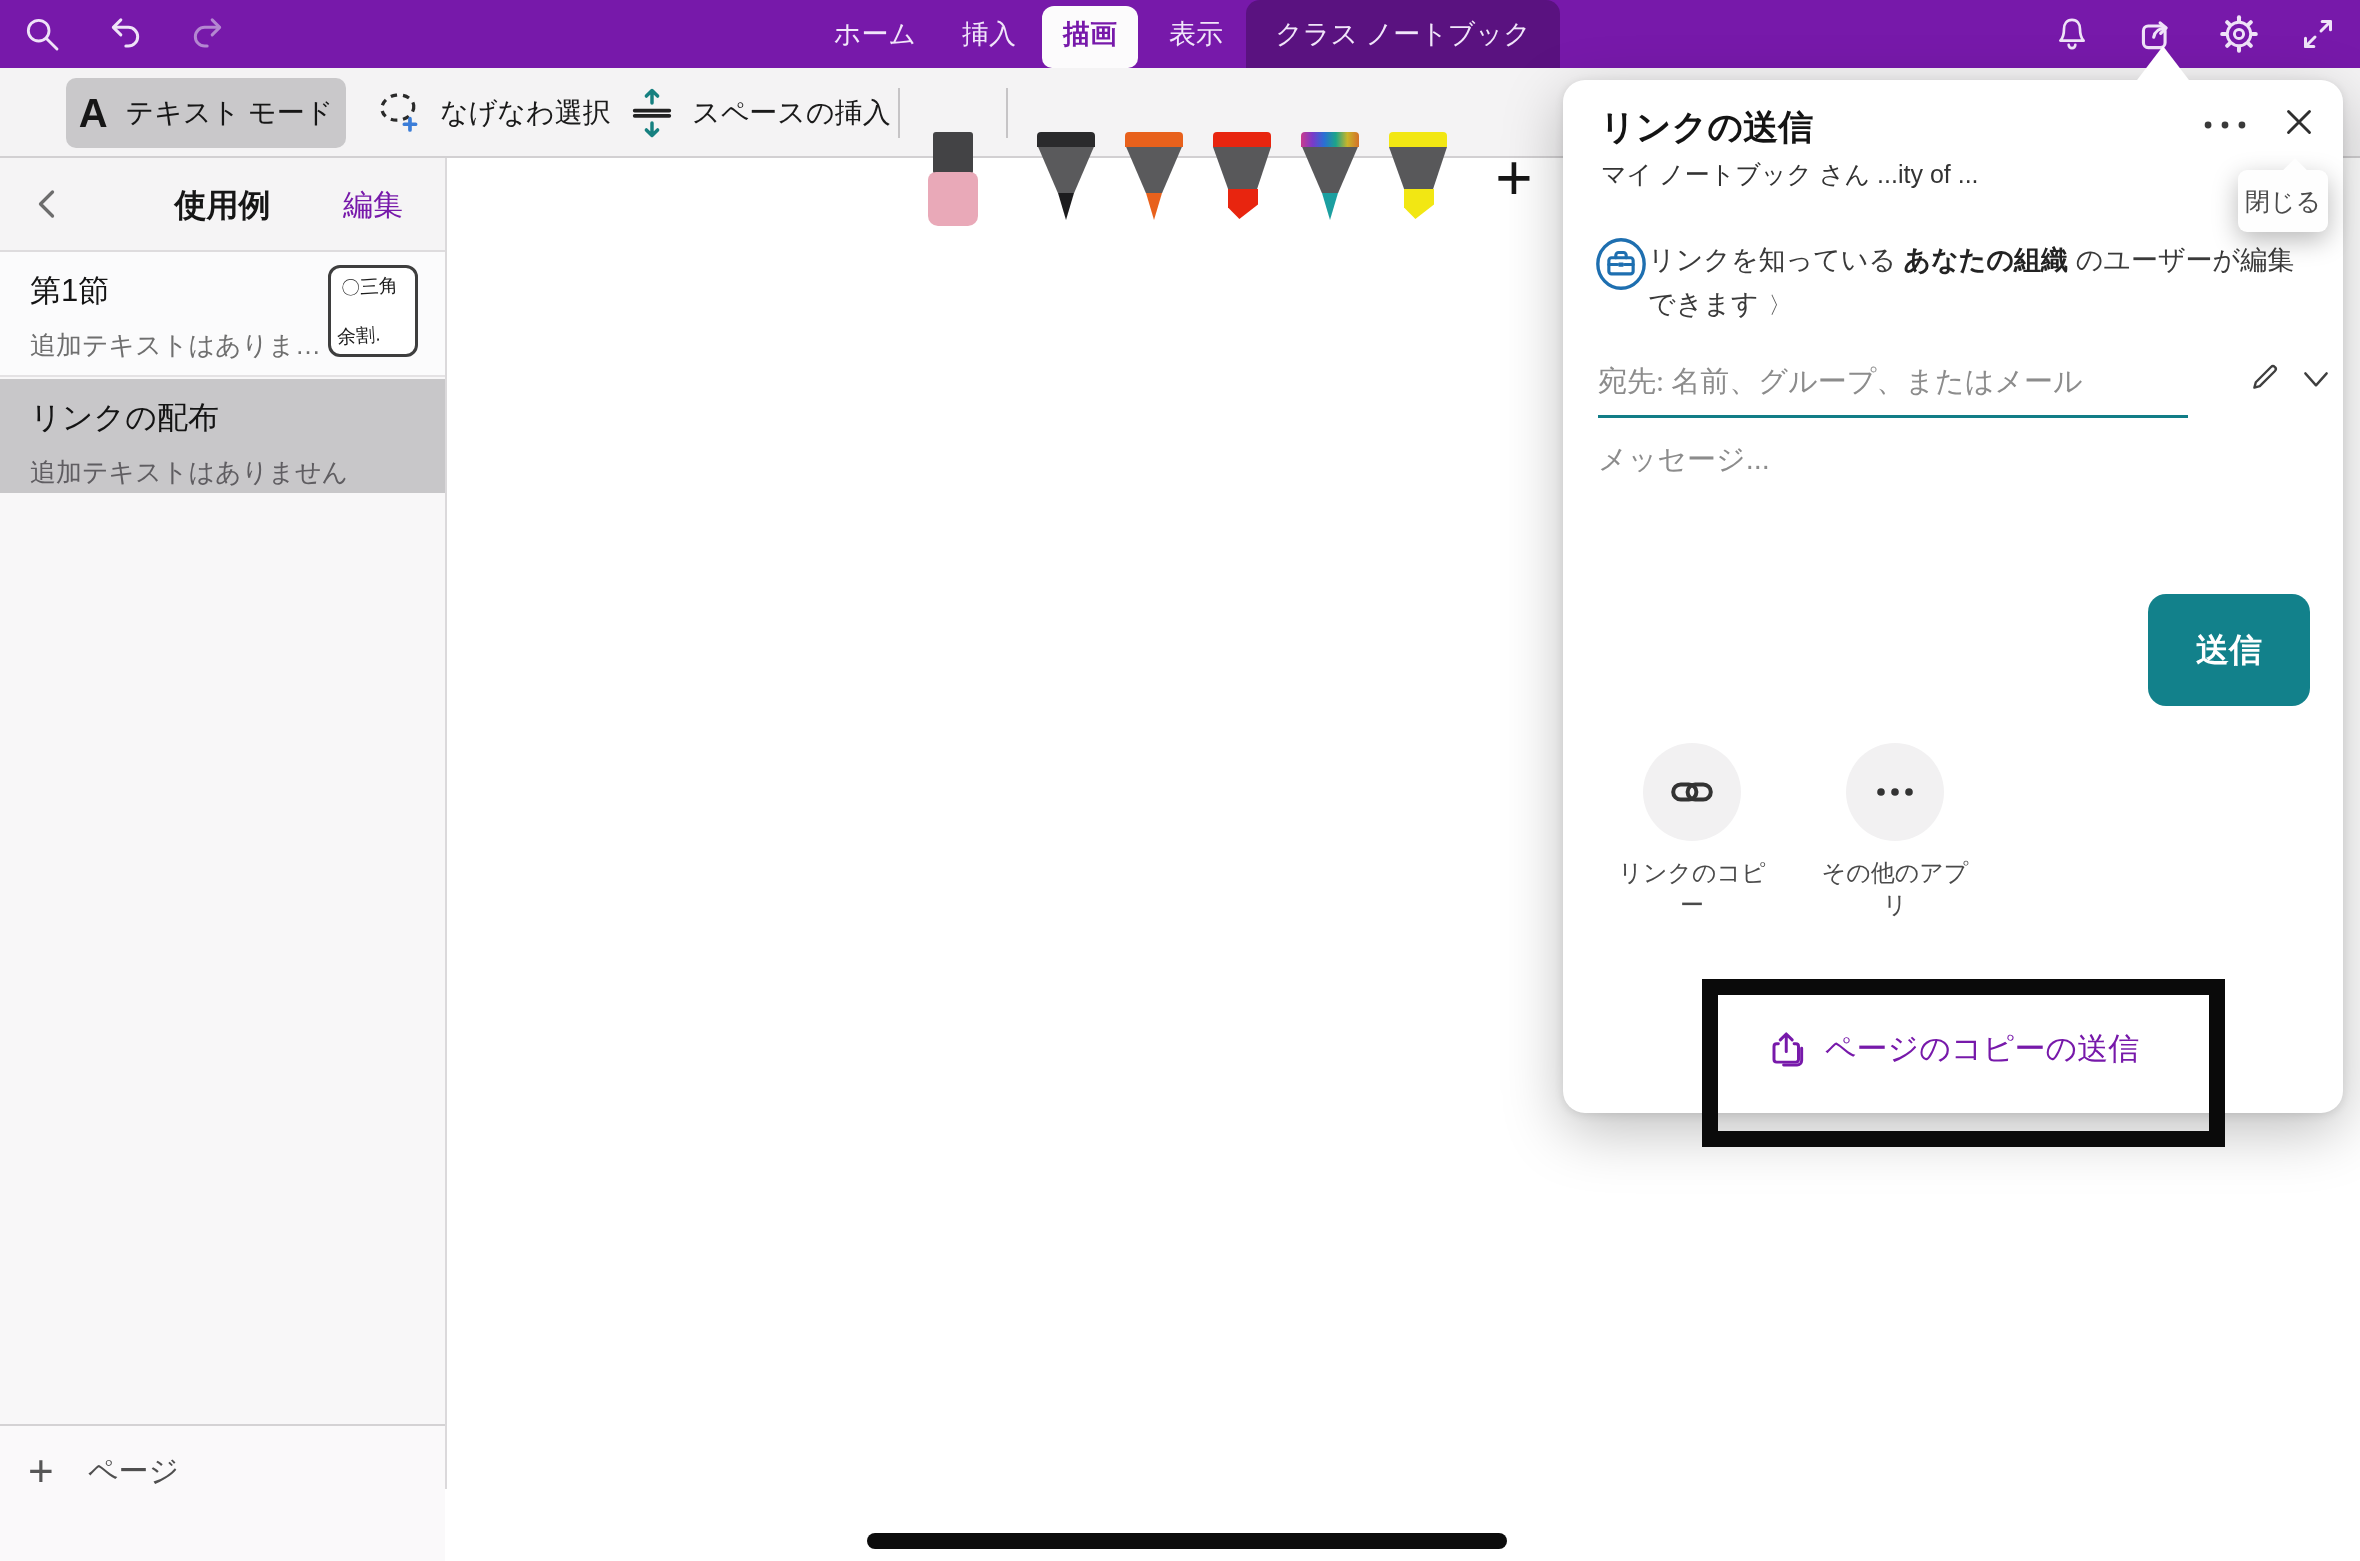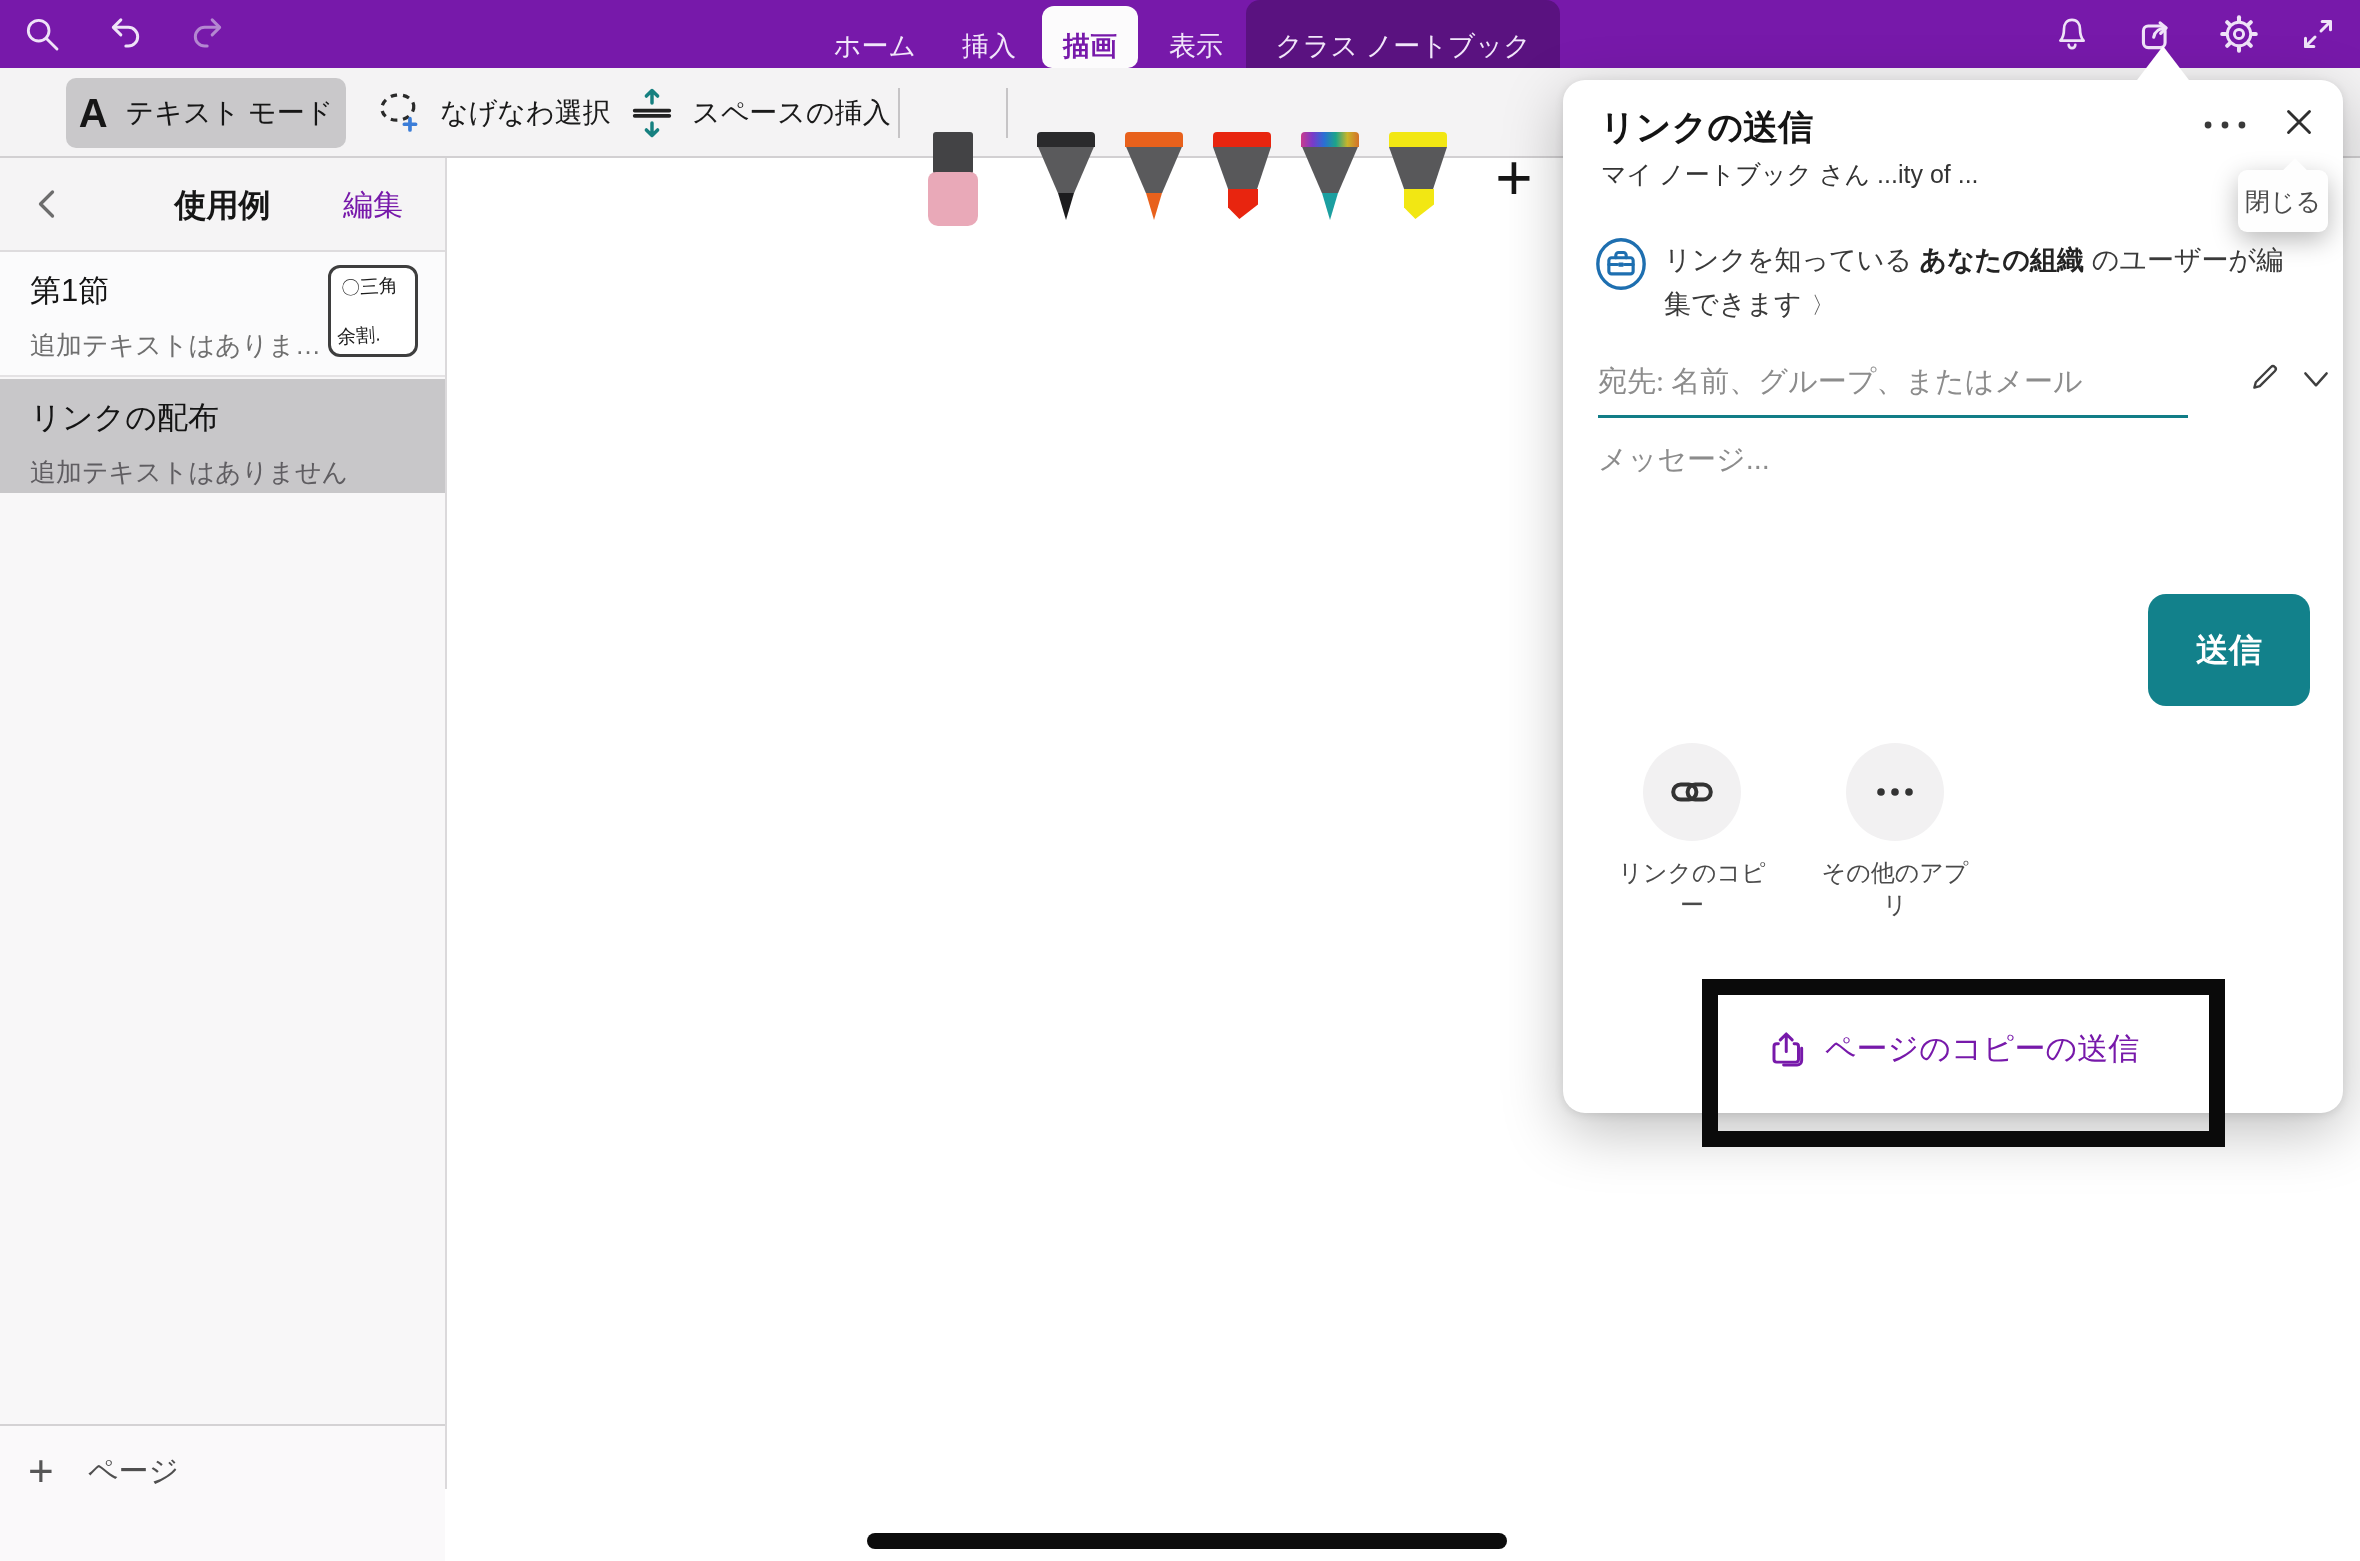--- a/index.html
+++ b/index.html
@@ -4,21 +4,21 @@
 <style>
   * { margin:0; padding:0; box-sizing:border-box; }
   html,body { background:#ffffff; }
   body { font-family:"Liberation Sans", sans-serif; }
   .screen { position:relative; width:2360px; height:1561px; overflow:hidden; background:#ffffff; }
 
   
   .topbar { position:absolute; left:0; top:0; width:2360px; height:68px; background:#7719AA; z-index:10; }
   .tb-icon { position:absolute; top:14px; width:40px; height:40px; color:#EFE3F8; cursor:pointer; }
   .tb-icon svg { width:100%; height:100%; }
-  .tab { position:absolute; top:12px; height:68px; line-height:68px; font-size:27px; color:#F1E6FA; text-align:center; cursor:pointer; z-index:12; }
+  .tab { position:absolute; top:0; height:68px; line-height:68px; font-size:27px; color:#F1E6FA; text-align:center; cursor:pointer; z-index:12; }
   .tab-pill { position:absolute; left:1042px; top:6px; width:96px; height:62px; background:#FCFBFC; border-radius:12px 12px 10px 10px; z-index:11; }
   .tab-dark { position:absolute; left:1246px; top:0; width:314px; height:68px; background:#5A1280; border-radius:14px 14px 0 0; z-index:11; }
   .tab.active { color:#7719AA; font-weight:bold; }
 
   
   .toolbar { position:absolute; left:0; top:68px; width:2360px; height:90px; background:#F4F3F4; border-bottom:2px solid #D2D0D2; z-index:5; }
   .textmode-btn { position:absolute; left:66px; top:10px; width:280px; height:70px; background:#C9C8CA; border-radius:10px; display:flex; align-items:center; justify-content:center; gap:18px; cursor:pointer; }
   .textmode-btn .glyph-a { font-size:40px; font-weight:600; color:#161616; }
   .textmode-btn .lbl { font-size:28px; color:#161616; }
   .tool-item { position:absolute; top:0; height:90px; display:flex; align-items:center; gap:14px; cursor:pointer; }
@@ -69,21 +69,21 @@
   .dlg-title { position:absolute; left:37px; top:24px; font-size:35px; font-weight:bold; color:#141414; }
   .dlg-more { position:absolute; left:638px; top:30px; width:48px; height:30px; color:#3A3A3A; cursor:pointer; }
   .dlg-close { position:absolute; left:718px; top:24px; width:36px; height:36px; color:#2F2F2F; cursor:pointer; }
   .dlg-more svg, .dlg-close svg { width:100%; height:100%; }
   .dlg-sub { position:absolute; left:38px; top:78px; font-size:25px; color:#333333; }
 
   .tooltip { position:absolute; left:2238px; top:170px; width:90px; height:62px; background:#FEFEFE; border-radius:9px; box-shadow:0 8px 26px rgba(0,0,0,0.28); z-index:26; display:flex; align-items:center; justify-content:center; }
   .tooltip::before { content:""; position:absolute; top:-8px; right:24px; width:18px; height:18px; background:#FEFEFE; transform:rotate(45deg); }
   .tooltip .txt { font-size:25px; color:#4B4B4B; position:relative;text-align:right; }
 
-  .perm-row { position:absolute; left:31px; top:156px; width:716px; display:flex; gap:16px; cursor:pointer; }
+  .perm-row { position:absolute; left:31px; top:156px; width:716px; display:flex; cursor:pointer; }
   .perm-row .icon { flex:0 0 54px; width:54px; height:56px; color:#1E6FB0; }
   .perm-row .icon svg { width:100%; height:100%; }
   .perm-text { font-size:27px; line-height:44px; color:#3A3A3A; padding-top:2px; }
   .perm-text .org { font-weight:bold; color:#232323; }
   .perm-text .chev { color:#5A5A5A; font-size:23px; margin-left:10px; }
 
   .recip-row { position:absolute; left:35px; top:268px; width:712px; height:74px; }
   .recip-input { position:absolute; left:0; top:0; width:590px; height:70px; border:none; outline:none; border-bottom:3px solid #117D87; background:transparent; font-size:29px; color:#222; font-family:Liberation Serif, serif; }
   .recip-input::placeholder { color:#8C8C8C; }
   .recip-pencil { position:absolute; left:648px; top:10px; width:38px; height:38px; color:#3F3F3F; cursor:pointer; }

